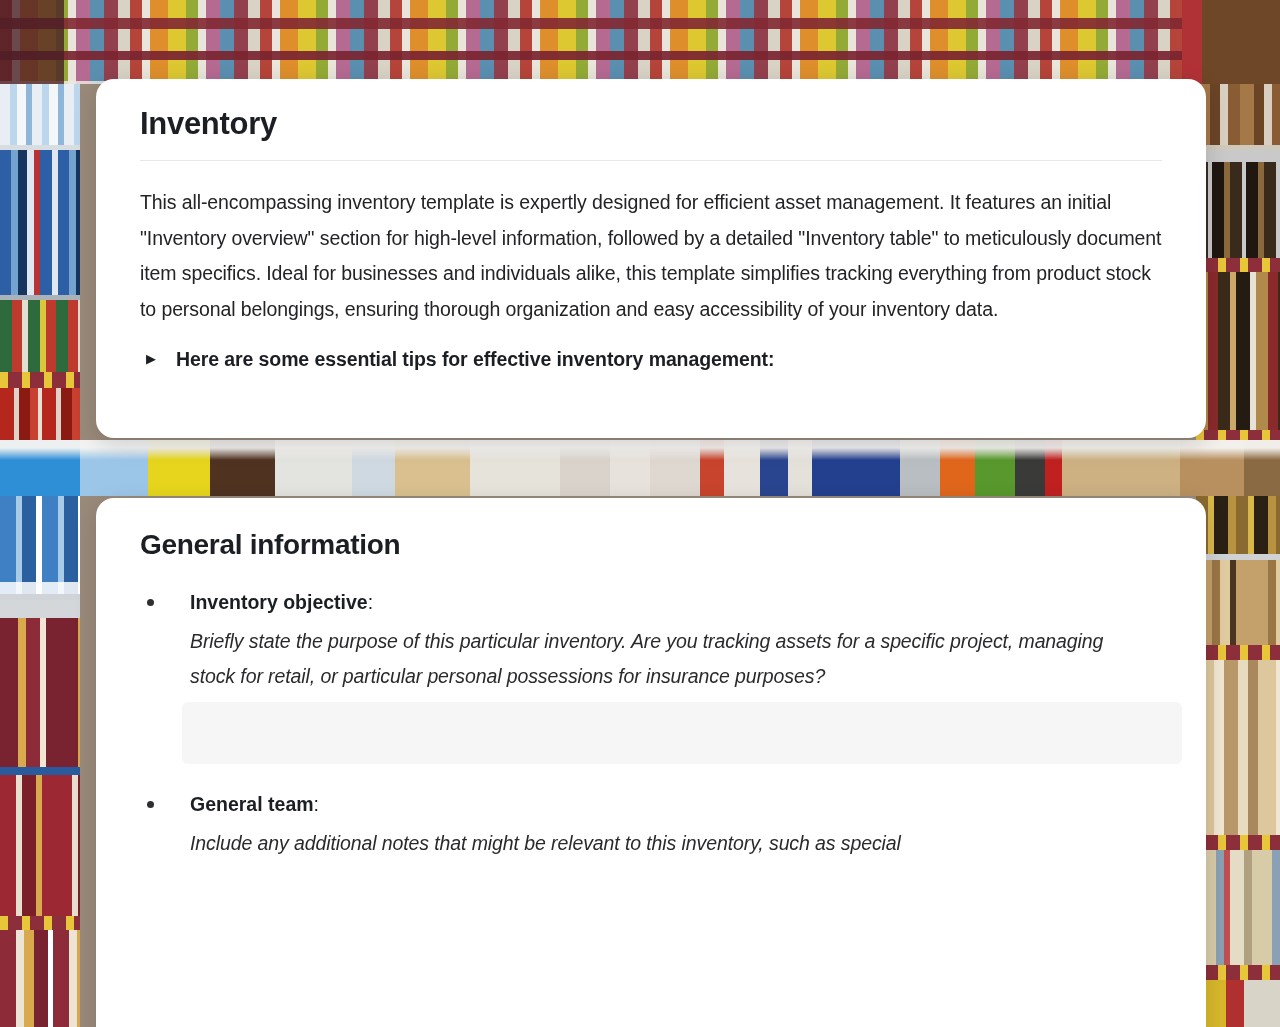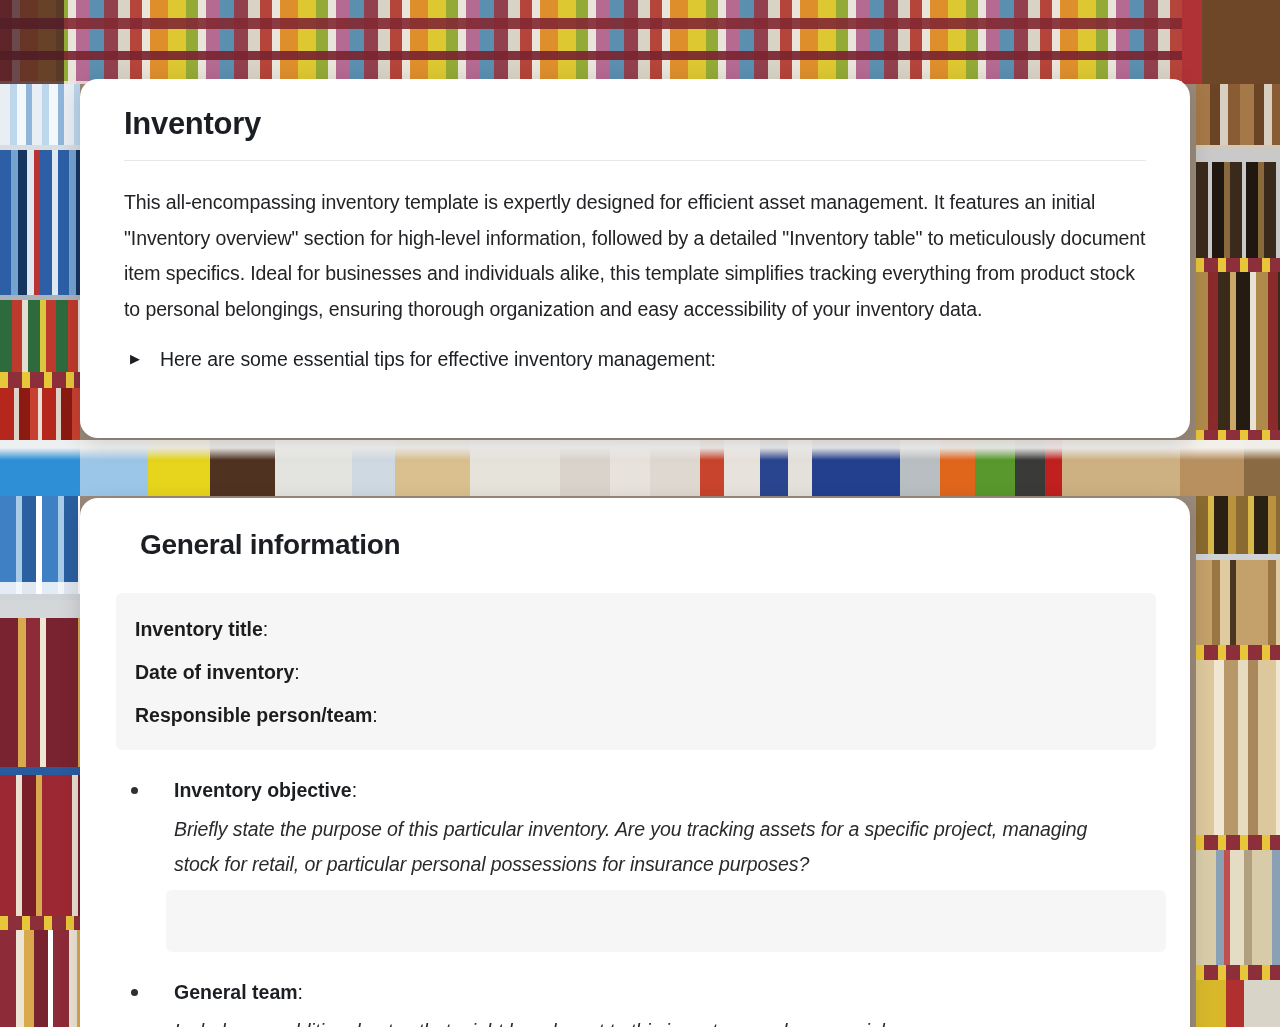--- a/index.html
+++ b/index.html
@@ -50,36 +50,36 @@
         #2f8fd6 0 80px, #9cc6e8 80px 148px, #e6d51c 148px 210px, #4f3220 210px 275px,
         #e3e4e0 275px 352px, #cfd9e2 352px 395px, #d9c08e 395px 470px, #e6e3da 470px 560px,
         #d9d3cb 560px 610px, #e8e2dc 610px 650px, #dfd8d0 650px 700px, #c8442c 700px 724px,
         #e8e2dc 724px 760px, #2a458f 760px 788px, #e4e0da 788px 812px, #23408f 812px 900px,
         #b9bec2 900px 940px, #e0661c 940px 975px, #58982c 975px 1015px, #3a3a38 1015px 1045px,
         #c02020 1045px 1062px, #cdb183 1062px 1180px, #b89060 1180px 1244px, #8a6a42 1244px 1280px);
   }
 
   
   .card{
-    position:absolute;left:80px;width:1110px;box-sizing:border-box;
+    position:absolute;left:96px;width:1110px;box-sizing:border-box;
     background:#ffffff;border-radius:18px;overflow:hidden;
     box-shadow:0 6px 22px rgba(20,20,30,.16);
     padding:0 44px;z-index:2;color:#212127;
   }
   .card-overview{top:79px;height:359px}
   .card-general{top:498px;height:562px}
 
   h1.title{margin:26px 0 0;font-size:31px;line-height:38px;font-weight:700;color:#1b1e23;letter-spacing:-.3px}
   .divider{margin:17px 0 0;border:none;border-top:1px solid #e8e8ea;height:0}
   .desc{margin:24px 0 0;font-size:19.5px;line-height:35.5px;color:#232327;max-width:1024px;letter-spacing:-.1px}
   .toggle-row{margin-top:19px;display:flex;align-items:center;padding-left:6px;cursor:pointer}
   .tri{font-size:13px;color:#1b1e23;width:15px;flex:none;line-height:26px}
-  .toggle-label{margin-left:15px;font-size:19.5px;line-height:26px;font-weight:400;color:#1b1e23;letter-spacing:-.1px}
+  .toggle-label{margin-left:15px;font-size:19.5px;line-height:26px;font-weight:700;color:#1b1e23;letter-spacing:-.1px}
 
-  h2.section{margin:30px 16px 0;font-size:28px;line-height:34px;font-weight:700;color:#1b1e23;letter-spacing:-.3px}
+  h2.section{margin:30px 0 0;font-size:28px;line-height:34px;font-weight:700;color:#1b1e23;letter-spacing:-.3px}
   .callout{margin:31px 0 0 -8px;width:1040px;box-sizing:border-box;background:#f6f6f6;border-radius:6px;padding:14px 20px 14px 19px}
   .field-row{font-size:19.5px;line-height:28px;padding:7.5px 0;color:#1c1c1e;cursor:text}
   .field-label{font-weight:700}
   .field-colon{font-weight:400}
   .field-value{font-weight:400}
 
   .bullet-item{display:flex;margin-top:26px}
   .dot{width:7px;height:7px;border-radius:50%;background:#2f2f33;margin:11px 0 0 7px;flex:none}
   .bullet-body{margin-left:36px;min-width:0;flex:1}
   .bullet-head{font-size:19.5px;line-height:28px;color:#1b1e23}
@@ -123,34 +123,20 @@
   <p class="desc">This all-encompassing inventory template is expertly designed for efficient asset management. It features an initial "Inventory overview" section for high-level information, followed by a detailed "Inventory table" to meticulously document item specifics. Ideal for businesses and individuals alike, this template simplifies tracking everything from product stock to personal belongings, ensuring thorough organization and easy accessibility of your inventory data.</p>
   <div class="toggle-row">
     <span class="tri">▶</span>
     <span class="toggle-label">Here are some essential tips for effective inventory management:</span>
   </div>
 </section>
 
 <section class="card card-general">
   <h2 class="section">General information</h2>
 
-  <div class="callout">
-    <div class="field-row">
-      <span class="field-label">Inventory title</span><span class="field-colon">:</span>
-      <span class="field-value"></span>
-    </div>
-    <div class="field-row">
-      <span class="field-label">Date of inventory</span><span class="field-colon">:</span>
-      <span class="field-value"></span>
-    </div>
-    <div class="field-row">
-      <span class="field-label">Responsible person/team</span><span class="field-colon">:</span>
-      <span class="field-value"></span>
-    </div>
-  </div>
 
   <div class="bullet-item">
     <span class="dot"></span>
     <div class="bullet-body">
       <div class="bullet-head">
         <span class="bullet-label">Inventory objective</span><span class="bullet-colon">:</span>
       </div>
       <p class="hint">Briefly state the purpose of this particular inventory. Are you tracking assets for a specific project, managing stock for retail, or particular personal possessions for insurance purposes?</p>
       <div class="input-box"></div>
     </div>

